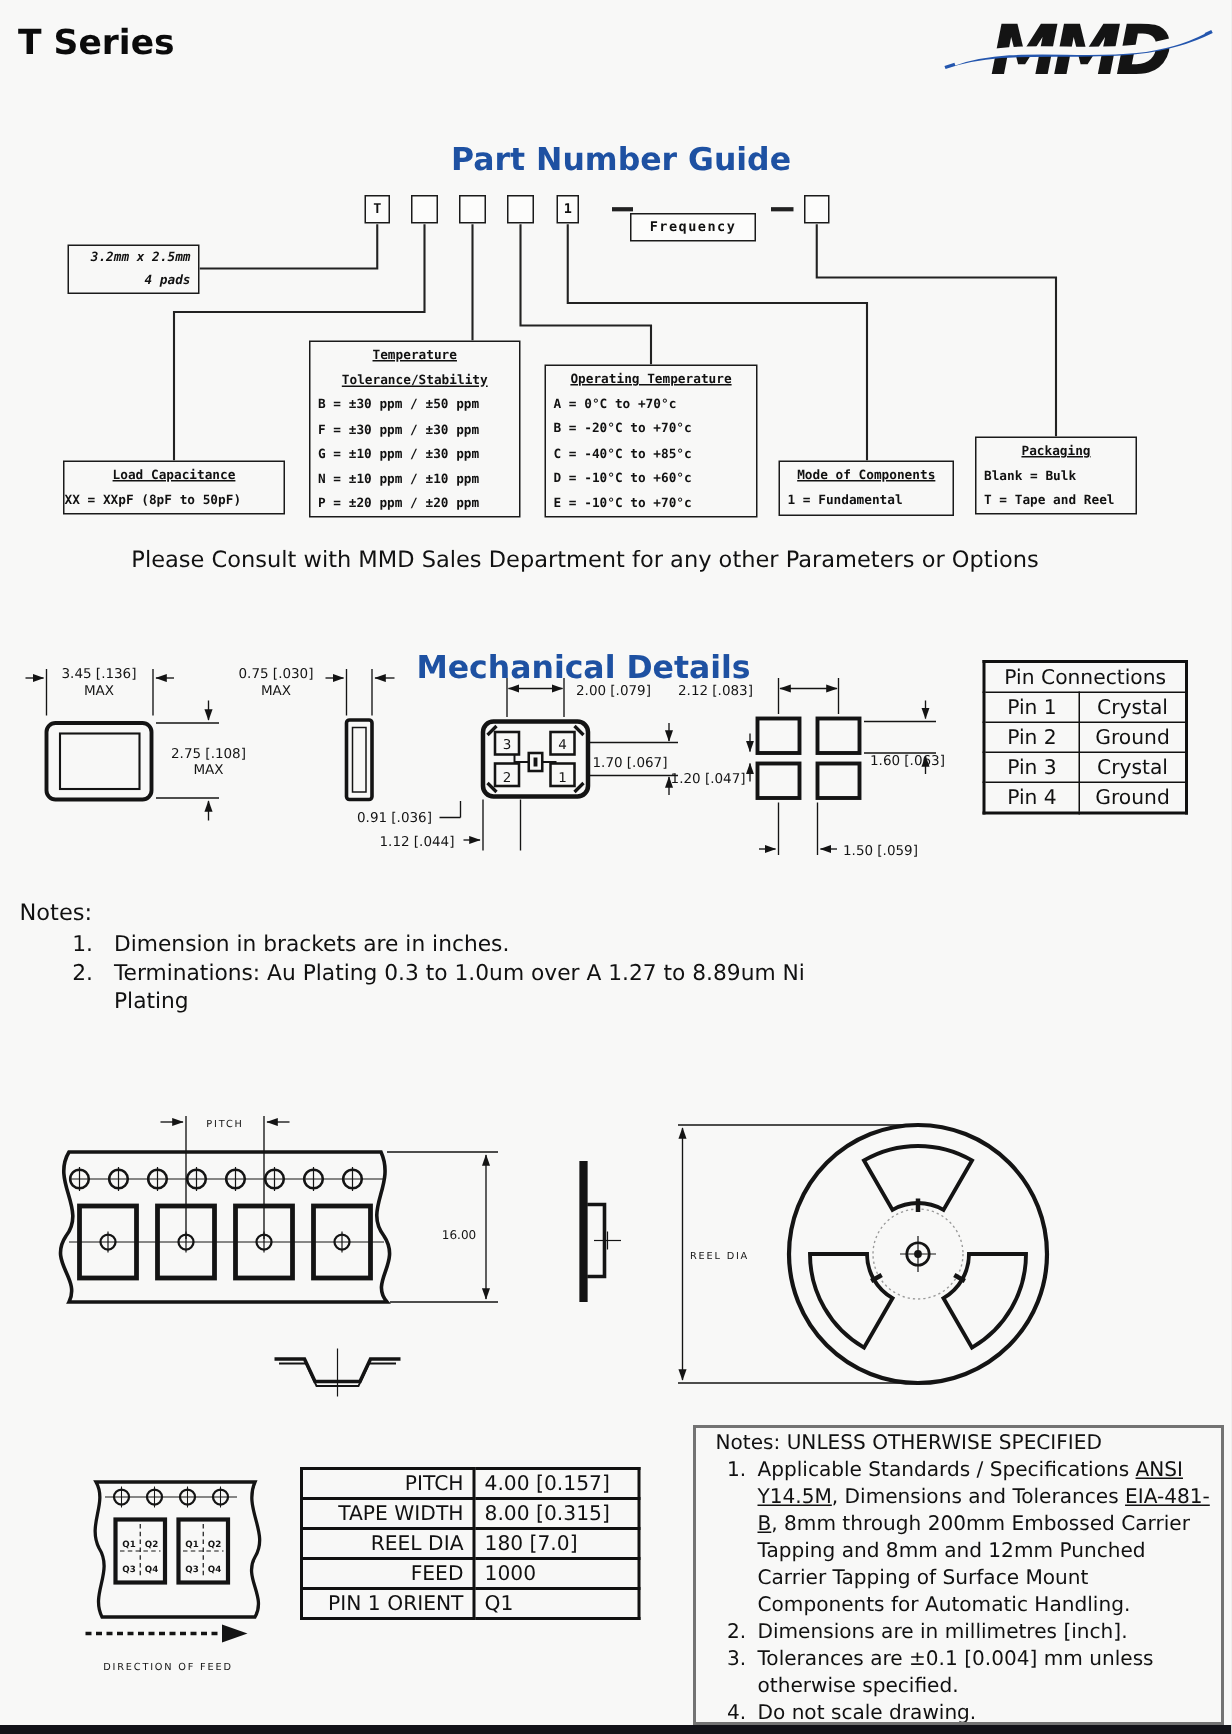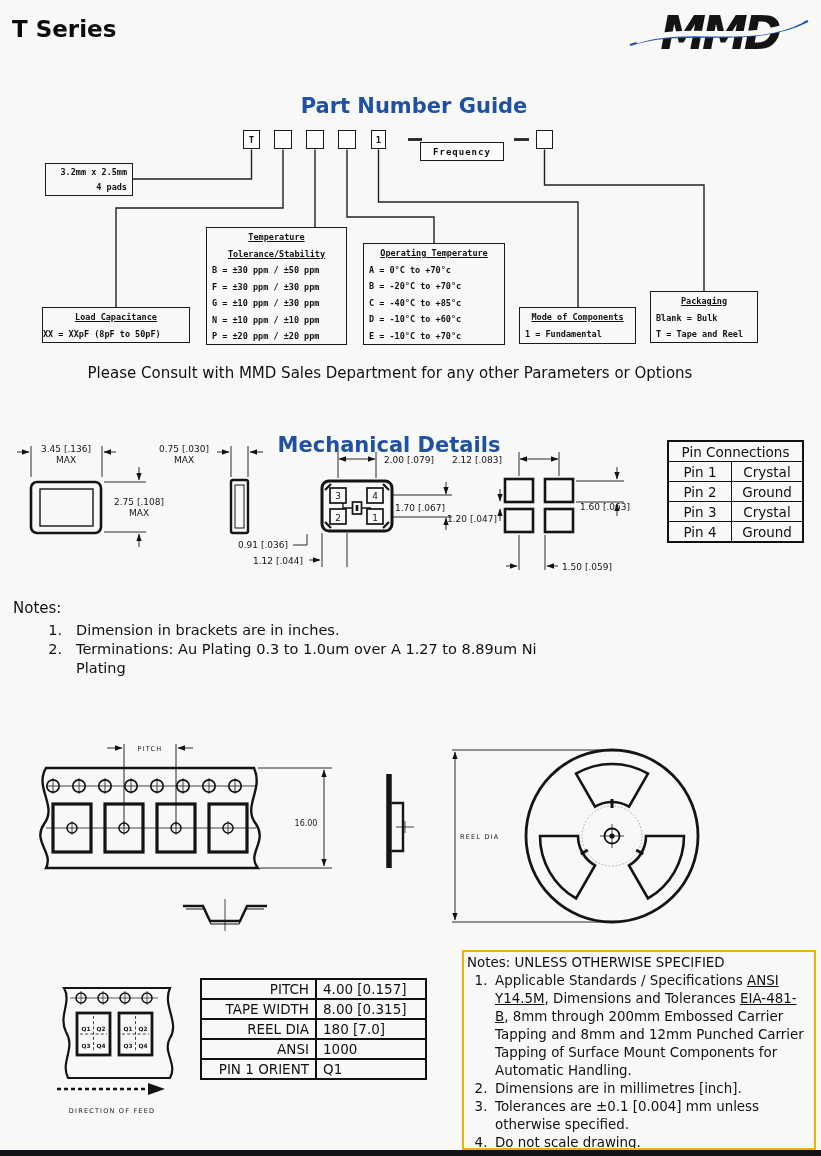--- a/index.html
+++ b/index.html
@@ -18,36 +18,36 @@
   .lblbox{position:absolute;border:1.7px solid #1a1a1a;background:#f8f8f7;box-sizing:border-box;
           font:bold 8.5px "DejaVu Sans Mono",monospace;line-height:16.5px;padding-top:1px;}
   .lblbox .hd{display:block;text-align:center;}
   .lblbox .hd span{text-decoration:underline;}
   .lblbox .ctr{text-align:left;}
   .lblbox .opt{text-align:left;padding:0 5px;white-space:nowrap;}
   .sizebox{position:absolute;border:1.7px solid #1a1a1a;background:#f8f8f7;box-sizing:border-box;
            font:bold 8.5px "DejaVu Sans Mono",monospace;line-height:15px;text-align:right;
            padding:1px 5px 0 0;}
   
-  .pintable{border-collapse:collapse;background:#f8f8f7;border:2.5px solid #111;margin-left:12px;}
+  .pintable{border-collapse:collapse;background:#f8f8f7;border:2.5px solid #111;}
   .pintable td{border:1.6px solid #111;font:13.5px "DejaVu Sans",sans-serif;
                text-align:center;height:17px;padding:1px 2px;}
   .pintable .c1{width:58px;} .pintable .c2{width:66px;}
   
   .nlabel{position:absolute;font:15px "DejaVu Sans",sans-serif;}
   .nrow{display:flex;gap:14px;font:14.5px "DejaVu Sans",sans-serif;line-height:19px;}
   .nnum{width:20px;text-align:right;flex:none;}
   
   .spectable{border-collapse:collapse;background:#f8f8f7;border:2px solid #111;}
   .spectable td{border:2px solid #111;font:13.5px "DejaVu Sans",sans-serif;height:15.5px;padding:1px 0;}
   .spectable .k{width:107px;text-align:right;padding-right:6px;}
   .spectable .v{width:102px;text-align:left;padding-left:6px;}
   
-  .notesbox{border:2px solid #eab308;font:13.4px/18px "DejaVu Sans",sans-serif;
-            padding:2px 5px 0 3px;box-sizing:border-box;background:#f8f8f7;overflow:hidden;}
+  .notesbox{border:2px solid #737373;font:13.4px/18px "DejaVu Sans",sans-serif;
+            padding:2px 5px 0 13px;box-sizing:border-box;background:#f8f8f7;overflow:hidden;}
   .nbrow{display:flex;}
   .nbnum{flex:none;width:28px;text-align:center;}
   .nbtxt{flex:1;}
   .u{text-decoration:underline;}
   
   svg text{font-family:"DejaVu Sans",sans-serif;fill:#141414;}
   .dim{font-size:9px;}
   .tinylab{font-size:6.5px;letter-spacing:1.2px;}
   .qlab{font-size:5.8px;font-weight:bold;}
   .padnum{font-size:9px;}
@@ -271,21 +271,21 @@
   <div class="pnbox" style="left:306px;top:130px;width:18px;"></div>
   <div class="pnbox" style="left:338px;top:130px;width:18px;"></div>
   <div class="pnbox" style="left:371px;top:130px;width:15px;">
       <span>1</span>
     </div>
   <div class="pnbox" style="left:420px;top:142px;width:84px;letter-spacing:1px;">
     <span>Frequency</span>
     </div>
   <div class="pnbox" style="left:536px;top:130px;width:17px;"></div>
 
-  <div class="sizebox" style="left:45px;top:163px;width:88px;height:33px;">
+  <div class="sizebox" style="left:45px;top:163px;width:88px;height:33px;font-style:italic;">
     <div>3.2mm x 2.5mm</div>
     <div>4 pads</div>
   </div>
 
   <div class="lblbox" style="left:42px;top:307px;width:148px;height:36px;">
     <span class="hd"><span>Load Capacitance</span></span>
     <div class="ctr">XX = XXpF (8pF to 50pF)</div>
   </div>
 
   <div class="lblbox" style="left:206px;top:227px;width:141px;height:118px;">
@@ -367,21 +367,21 @@
         </tr>
     <tr>
       <td class="k">TAPE WIDTH</td>
       <td class="v">8.00 [0.315]</td>
         </tr>
     <tr>
       <td class="k">REEL DIA</td>
       <td class="v">180 [7.0]</td>
         </tr>
     <tr>
-      <td class="k">ANSI</td>
+      <td class="k">FEED</td>
       <td class="v">1000</td>
         </tr>
     <tr>
       <td class="k">PIN 1 ORIENT</td>
       <td class="v">Q1</td>
         </tr>
   </tbody>
     </table>
 
   <div class="notesbox abs" style="left:462px;top:950px;width:354px;height:200px;">

